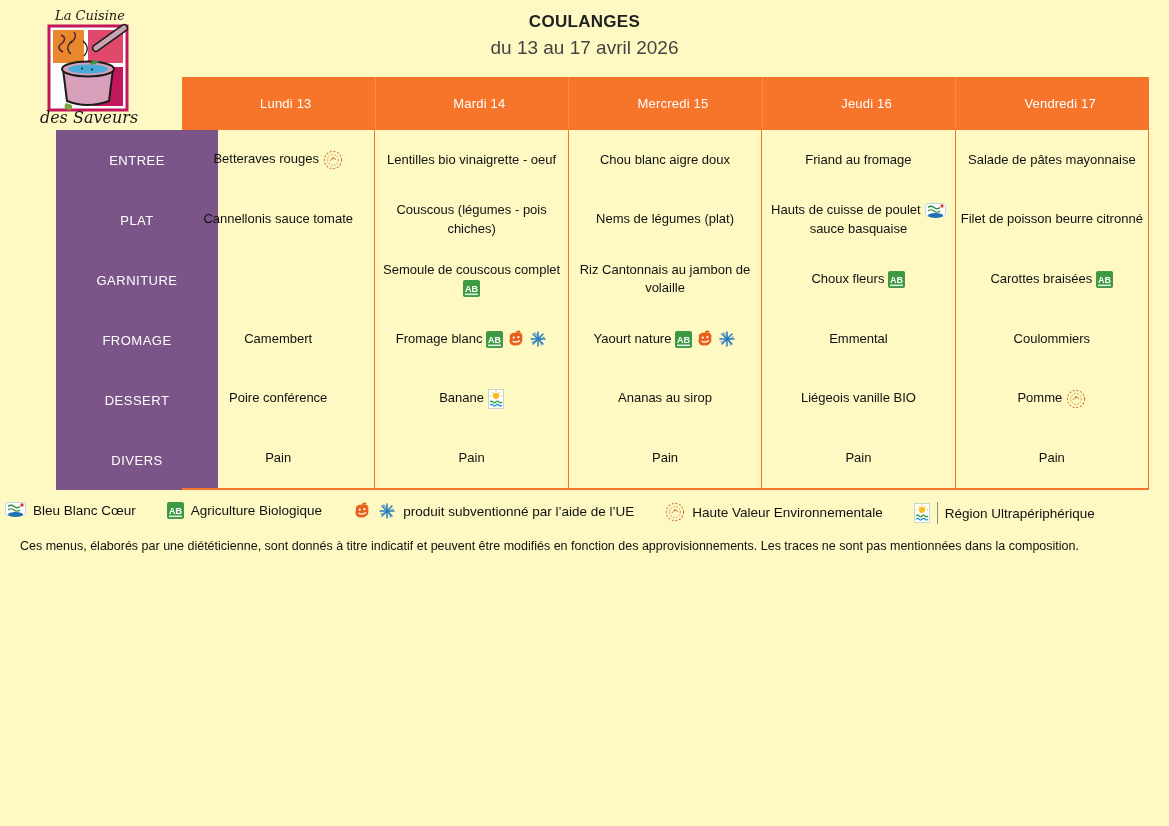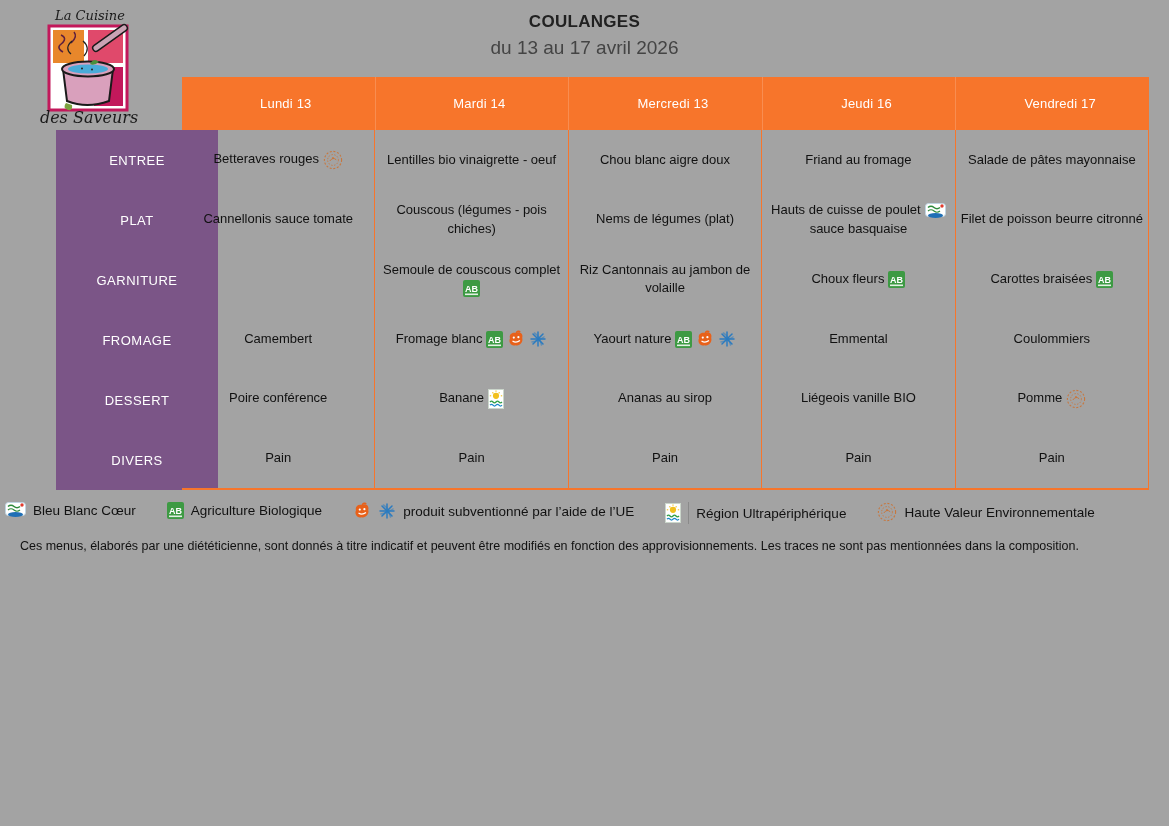--- a/index.html
+++ b/index.html
@@ -1,17 +1,17 @@
 <!DOCTYPE html>
 <html><head>
 <meta charset="utf-8">
 <style>
   html,body{margin:0;padding:0;background:#ffffff;}
   .page{
-    position:relative;width:1169px;height:826px;background:#a3a3a3;overflow:hidden;
+    position:relative;width:1169px;height:826px;background:#fef9c3;overflow:hidden;
     font-family:"Liberation Sans","DejaVu Sans",sans-serif;
     --orange:#F7752B;--purple:#7B5587;--text:#111111;--subtitle:#444444;
   }
   .logo{position:absolute;left:38px;top:6px;width:102px;height:122px;}
   .titles{position:absolute;left:20px;top:12px;width:1129px;text-align:center;}
   .title{font-size:17px;font-weight:bold;color:#212121;letter-spacing:.3px;}
   .subtitle{font-size:19px;color:var(--subtitle);margin-top:5px;}
   .day-header{position:absolute;left:182px;top:77px;width:967px;height:53px;background:var(--orange);display:flex;}
   .day-cell{flex:1;display:flex;align-items:center;justify-content:center;color:#fff;font-size:13px;letter-spacing:.2px;padding-left:15px;}
   .day-cell + .day-cell{border-left:1px solid rgba(255,255,255,0.18);}
@@ -62,21 +62,21 @@
   </div>
 
   <div class="titles">
     <div class="title">COULANGES</div>
     <div class="subtitle">du 13 au 17 avril 2026</div>
   </div>
 
   <div class="day-header">
       <div class="day-cell">Lundi 13</div>
       <div class="day-cell">Mardi 14</div>
-      <div class="day-cell">Mercredi 13</div>
+      <div class="day-cell">Mercredi 15</div>
       <div class="day-cell">Jeudi 16</div>
       <div class="day-cell">Vendredi 17</div>
     </div>
   <div class="side-col">
       <div class="row-label">ENTREE</div>
       <div class="row-label">PLAT</div>
       <div class="row-label">GARNITURE</div>
       <div class="row-label">FROMAGE</div>
       <div class="row-label">DESSERT</div>
       <div class="row-label">DIVERS</div>
@@ -295,41 +295,41 @@
               <path d="M2 9 L16 9"></path>
               <path d="M4 4 L14 14"></path>
               <path d="M14 4 L4 14"></path>
               <path d="M5.5 3 q5 3 7 12" opacity="0.55"></path>
               <path d="M3 12 q6 -1 12 -5" opacity="0.55"></path>
             </g>
           </svg></span>
         <span>produit subventionné par l’aide de l’UE</span>
       </div>
       <div class="legend-item">
+        <span class="mi"><svg width="20" height="20" viewBox="0 0 20 20">
+            <circle cx="10" cy="10" r="8.6" fill="none" stroke="#C8763C" stroke-width="1.1" stroke-dasharray="2 1.7"></circle>
+            <circle cx="10" cy="10" r="5.4" fill="none" stroke="#C8763C" stroke-width="0.9" stroke-dasharray="1.4 1.5"></circle>
+            <path d="M6.8 11 q3.2 -4.4 6.4 -1.2" stroke="#C8763C" stroke-width="1" fill="none"></path>
+            <circle cx="10" cy="8" r="0.9" fill="#C8763C"></circle>
+          </svg></span>
+        <span>Haute Valeur Environnementale</span>
+      </div>
+      <div class="legend-item">
         <span class="mi"><svg width="16" height="20" viewBox="0 0 16 20">
             <rect x="0.5" y="0.5" width="15" height="19" fill="#fff" stroke="#CBD6CB"></rect>
             <circle cx="8" cy="6.8" r="3.1" fill="#F2C01E"></circle>
             <g stroke="#F2C01E" stroke-width="1.1">
               <path d="M8 1.4 V2.8"></path>
               <path d="M3.2 6.8 H1.8"></path>
               <path d="M14.2 6.8 H12.8"></path>
               <path d="M4.4 3.4 l1 1"></path>
               <path d="M11.6 3.4 l-1 1"></path>
             </g>
             <path d="M2 13 q1.5 -1.8 3 0 t3 0 t3 0 t3 0" stroke="#2F9E44" fill="none" stroke-width="1.3"></path>
             <path d="M2 16.2 q1.5 -1.8 3 0 t3 0 t3 0 t3 0" stroke="#1E88C9" fill="none" stroke-width="1.3"></path>
           </svg></span>
         <span class="legend-divider"></span>
         <span>Région Ultrapériphérique</span>
       </div>
-      <div class="legend-item">
-        <span class="mi"><svg width="20" height="20" viewBox="0 0 20 20">
-            <circle cx="10" cy="10" r="8.6" fill="none" stroke="#C8763C" stroke-width="1.1" stroke-dasharray="2 1.7"></circle>
-            <circle cx="10" cy="10" r="5.4" fill="none" stroke="#C8763C" stroke-width="0.9" stroke-dasharray="1.4 1.5"></circle>
-            <path d="M6.8 11 q3.2 -4.4 6.4 -1.2" stroke="#C8763C" stroke-width="1" fill="none"></path>
-            <circle cx="10" cy="8" r="0.9" fill="#C8763C"></circle>
-          </svg></span>
-        <span>Haute Valeur Environnementale</span>
-      </div>
     </div>
 
   <div class="disclaimer">Ces menus, élaborés par une diététicienne, sont donnés à titre indicatif et peuvent être modifiés en fonction des approvisionnements. Les traces ne sont pas mentionnées dans la composition.</div>
 </div>
 
 </body></html>

